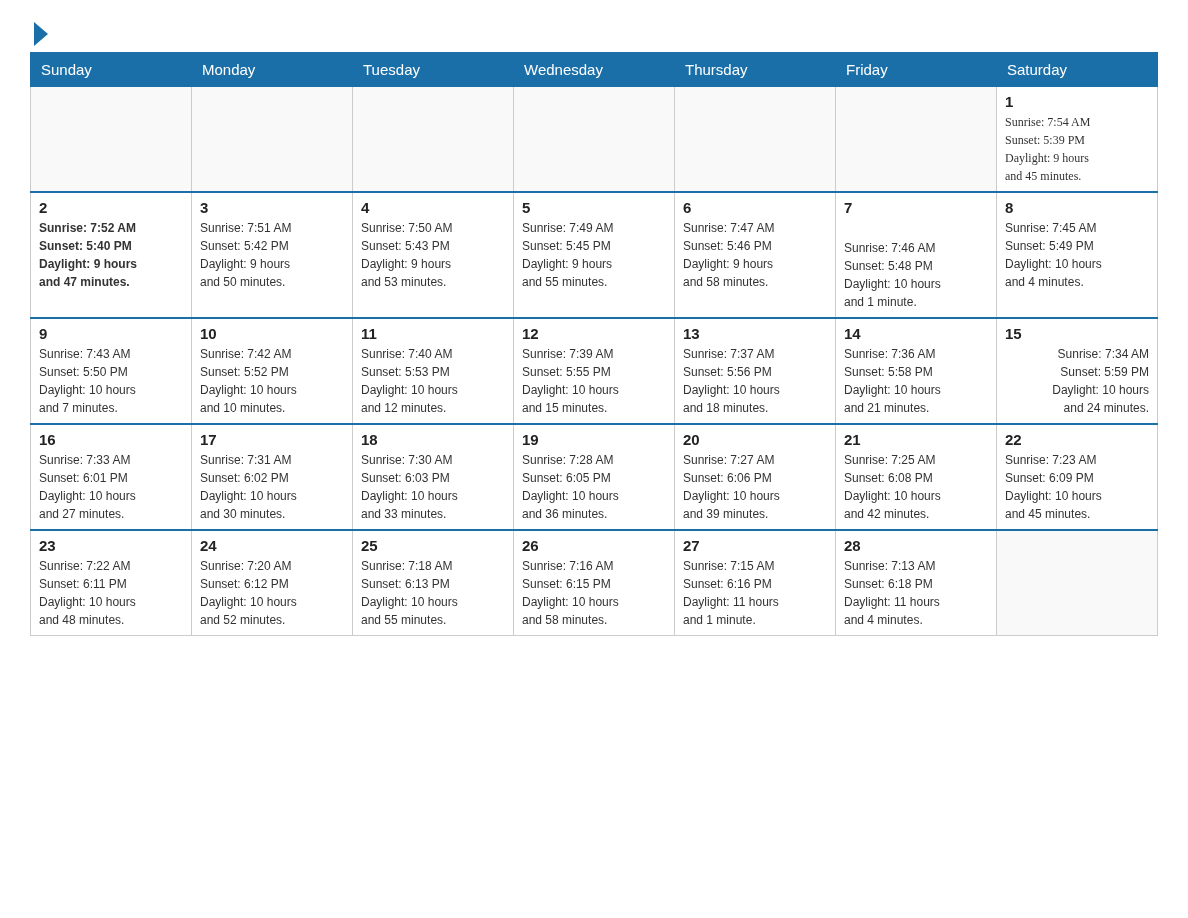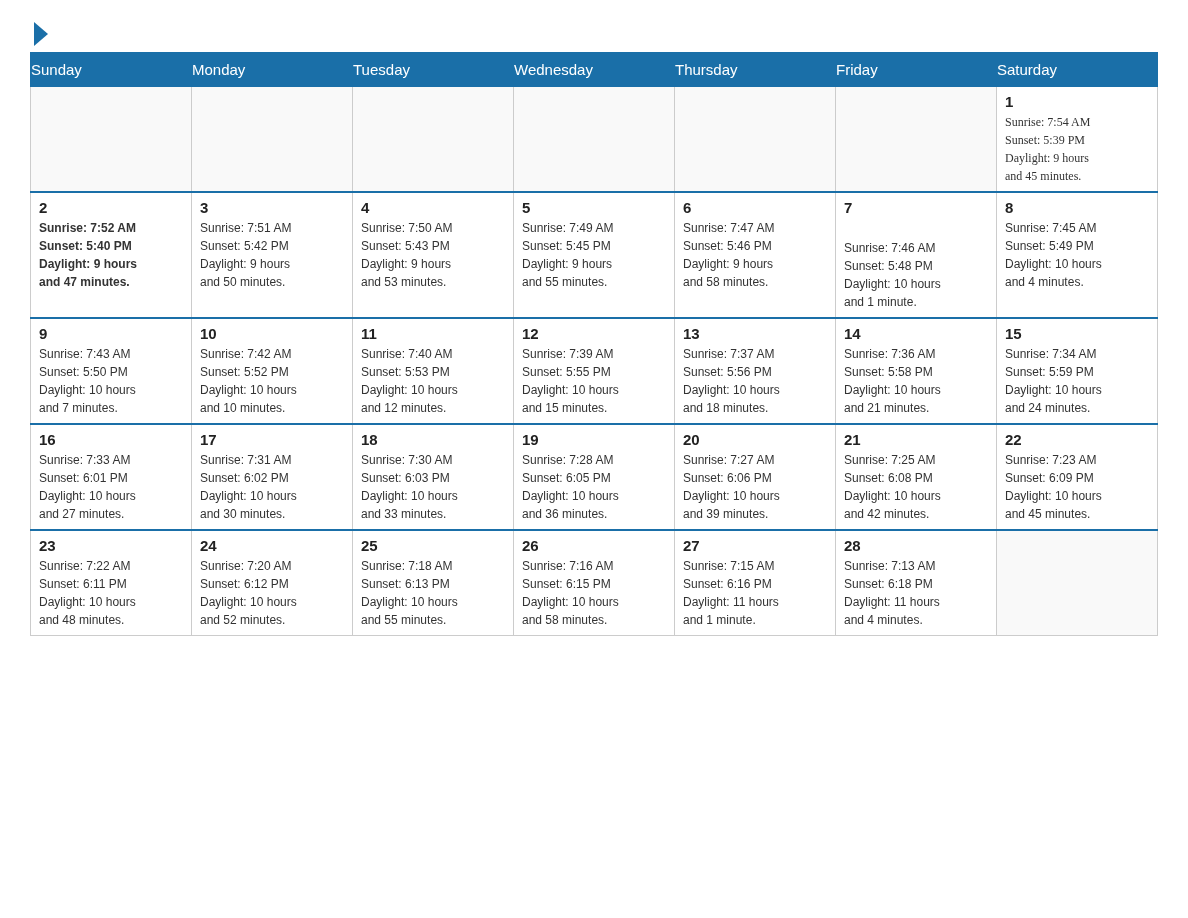--- a/index.html
+++ b/index.html
@@ -63,21 +63,21 @@
     .calendar {
       width: 100%;
       border-collapse: collapse;
       margin-top: 10px;
     }
     .calendar th {
       background-color: #1a6fa8;
       color: #fff;
       font-size: 15px;
       font-weight: normal;
-      padding: 8px 0;
+      padding: 8px 10px;
       text-align: left;
       border: 1px solid #1a6fa8;
     }
     .calendar td {
       vertical-align: top;
       border: 1px solid #ccc;
       padding: 6px 8px;
       width: calc(100% / 7);
       min-height: 110px;
       font-size: 12.5px;
@@ -237,21 +237,21 @@
         </td>
         <td>
           <span class="day-num">14</span>
           <div class="day-info" style="white-space: pre-line;">Sunrise: 7:36 AM
 Sunset: 5:58 PM
 Daylight: 10 hours
 and 21 minutes.</div>
         </td>
         <td>
           <span class="day-num">15</span>
-          <div class="day-info" style="white-space: pre-line;">Sunrise: 7:34 AM
+          <div class="day-info" style="white-space: pre-line; text-align: right;">Sunrise: 7:34 AM
 Sunset: 5:59 PM
 Daylight: 10 hours
 and 24 minutes.</div>
         </td>
       </tr>
       <tr class="row-divider">
         <td>
           <span class="day-num">16</span>
           <div class="day-info" style="white-space: pre-line;">Sunrise: 7:33 AM
 Sunset: 6:01 PM

